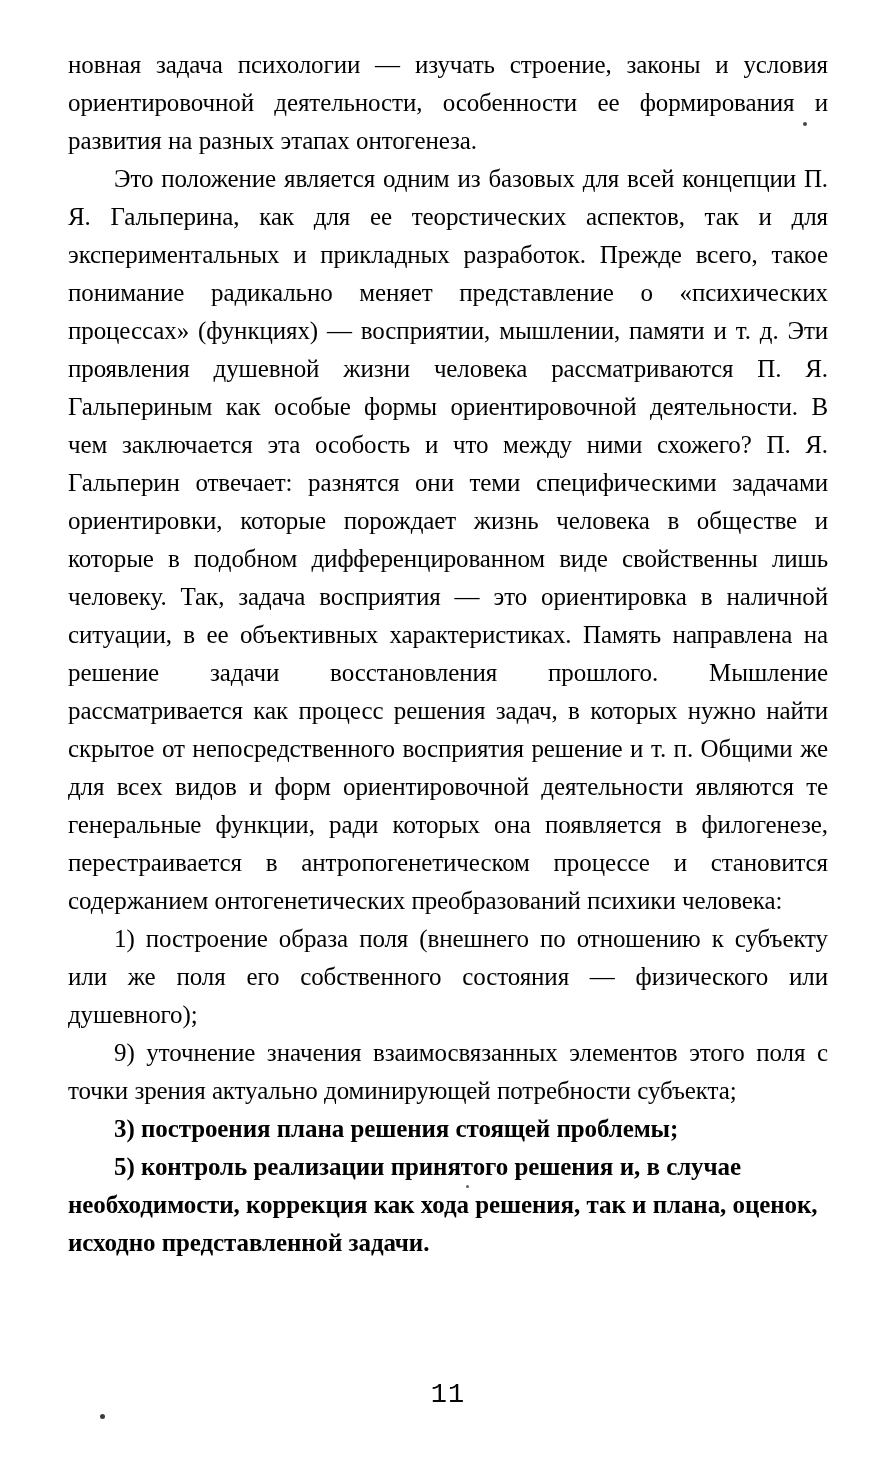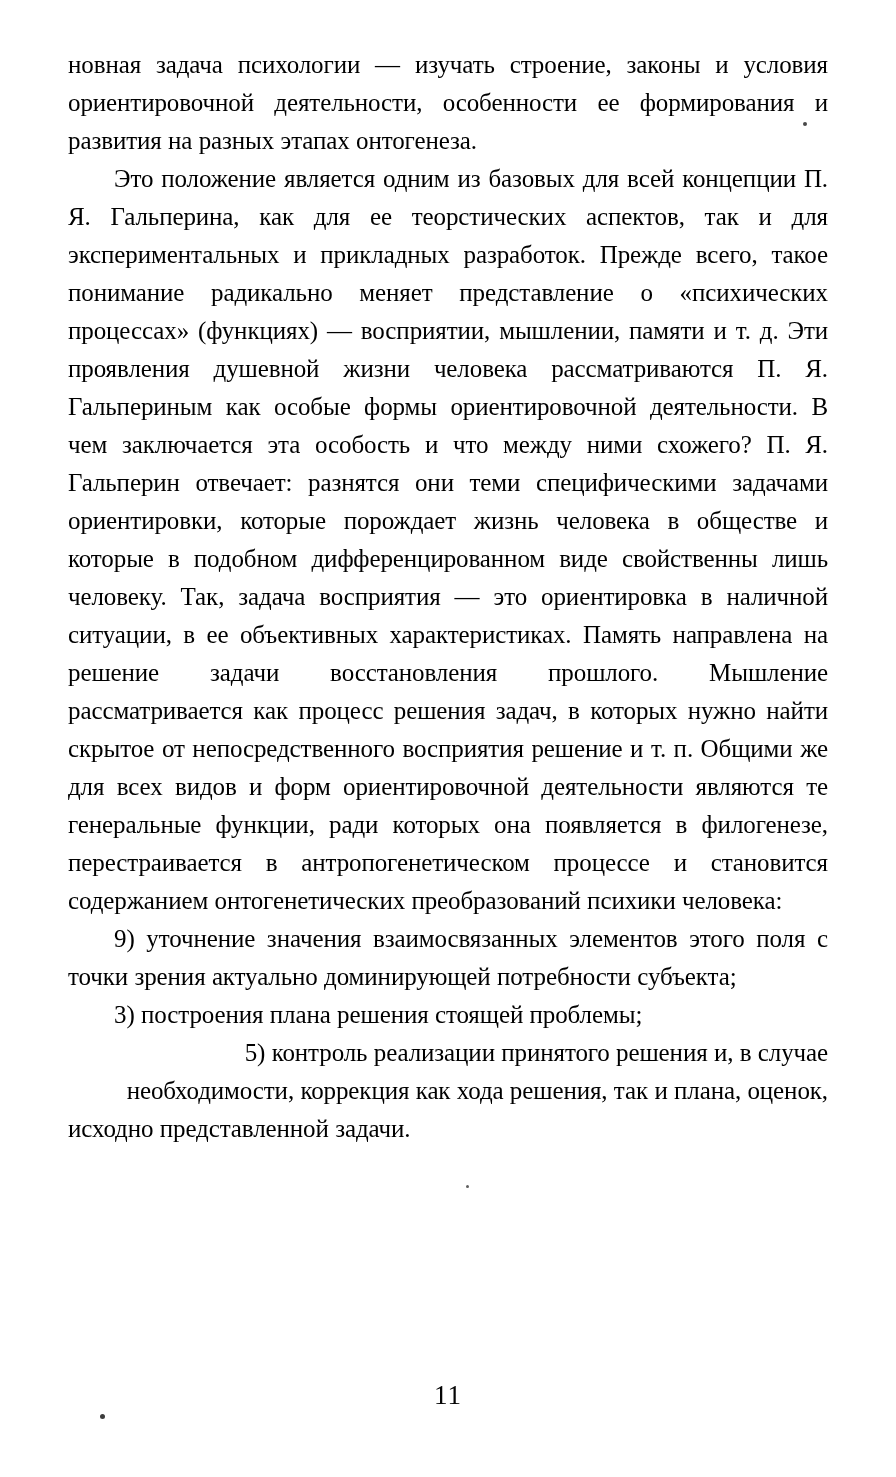--- a/index.html
+++ b/index.html
@@ -37,37 +37,39 @@
     color: #050505;
     -webkit-font-smoothing: none;
   }
   .para.cont {
     text-indent: 0;
   }
   .para.indent {
     text-indent: 46px;
   }
   .para.last-left {
-    text-align: right;
+    text-align: left;
+    font-weight: bold;
   }
   
   .text-block, .folio {
     text-rendering: optimizeLegibility;
     filter: contrast(1.04);
   }
   .folio {
     position: absolute;
     left: 0;
     top: 1382px;
     width: 896px;
     text-align: center;
     font-size: 27px;
     line-height: 1;
     color: #0a0a0a;
     letter-spacing: 1px;
+    font-family: Liberation Mono, monospace;
   }
   .speck {
     position: absolute;
     left: 100px;
     top: 1414px;
     width: 5px;
     height: 5px;
     background: #1a1a1a;
     border-radius: 50%;
     opacity: 0.85;
@@ -90,20 +92,21 @@
 </head>
 <body>
 
 <div class="page">
 
   <div class="text-block">
     <p class="para cont">новная задача психологии — изучать строение, законы и условия ориентировочной деятельности, особенности ее формирования и развития на разных этапах онтогенеза.</p>
 
     <p class="para indent">Это положение является одним из базовых для всей концепции П. Я. Гальперина, как для ее теорстических аспектов, так и для экспериментальных и прикладных разработок. Прежде всего, такое понимание радикально меняет представление о «психических процессах» (функциях) — восприятии, мышлении, памяти и т. д. Эти проявления душевной жизни человека рассматриваются П. Я. Гальпериным как особые формы ориентировочной деятельности. В чем заключается эта особость и что между ними схожего? П. Я. Гальперин отвечает: разнятся они теми специфическими задачами ориентировки, которые порождает жизнь человека в обществе и которые в подобном дифференцированном виде свойственны лишь человеку. Так, задача восприятия — это ориентировка в наличной ситуации, в ее объективных характеристиках. Память направлена на решение задачи восстановления прошлого. Мышление рассматривается как процесс решения задач, в которых нужно найти скрытое от непосредственного восприятия решение и т. п. Общими же для всех видов и форм ориентировочной деятельности являются те генеральные функции, ради которых она появляется в филогенезе, перестраивается в антропогенетическом процессе и становится содержанием онтогенетических преобразований психики человека:</p>
 
+    <p class="para indent">1) построение образа поля (внешнего по отношению к субъекту или же поля его собственного состояния — физического или душевного);</p>
 
     <p class="para indent">9) уточнение значения взаимосвязанных элементов этого поля с точки зрения актуально доминирующей потребности субъекта;</p>
 
     <p class="para indent last-left">3) построения плана решения стоящей проблемы;</p>
 
     <p class="para indent last-left">5) контроль реализации принятого решения и, в случае необходимости, коррекция как хода решения, так и плана, оценок, исходно представленной задачи.</p>
   </div>
 
   <div class="folio">11</div>
 

